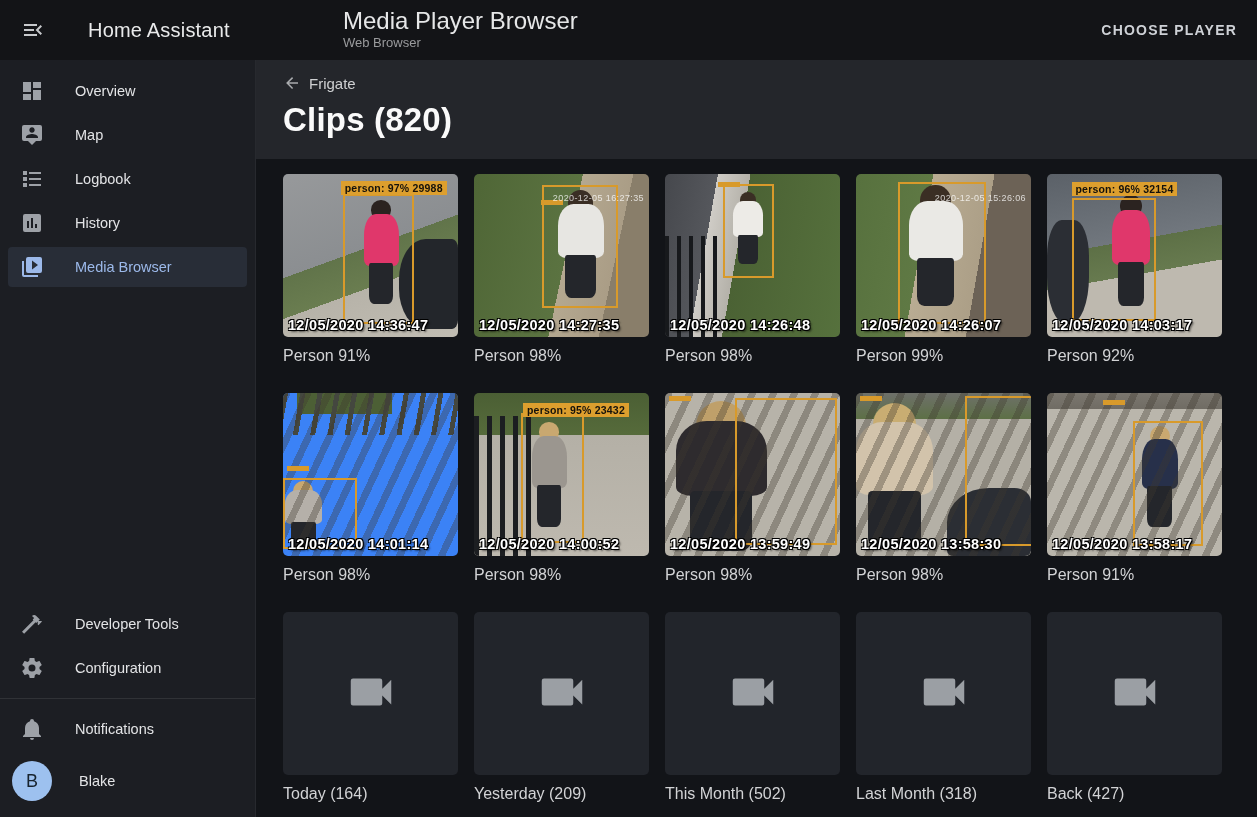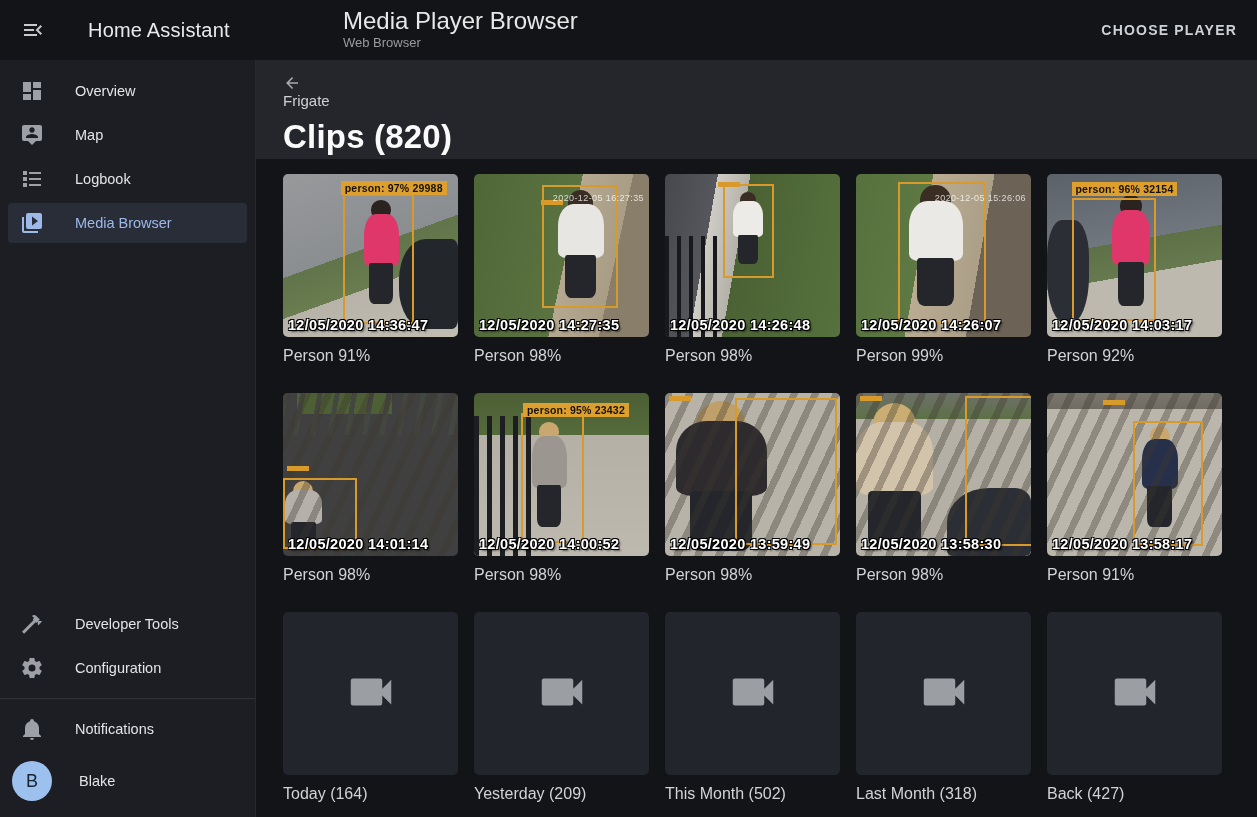--- a/index.html
+++ b/index.html
@@ -35,22 +35,22 @@
   .user-item { height:48px; margin:4px 8px 12px; display:flex; align-items:center;
                border-radius:4px; cursor:pointer; color:#e3e4e6; }
   .avatar { width:40px; height:40px; border-radius:50%; margin-left:4px; background:#9dc1ef;
             color:#17232e; display:flex; align-items:center; justify-content:center;
             font-size:18px; font-weight:400; }
   .user-item .nlabel { margin-left:27px; font-size:14.5px; font-weight:500; }
 
   
   .main { position:fixed; left:256px; top:60px; right:0; bottom:0; background:#121418; }
   .content-header { height:99px; background:#24262b; padding:14px 27px 0; }
-  .breadcrumb { display:flex; align-items:flex-start; color:#cfd0d2; font-size:15px;
-                cursor:pointer; width:fit-content;flex-direction:column; }
+  .breadcrumb { display:flex; align-items:flex-end; color:#cfd0d2; font-size:15px;
+                cursor:pointer; width:fit-content; }
   .breadcrumb .bicon { width:18px; height:18px; margin-right:8px; color:#a9abae; }
   .breadcrumb .bicon svg { width:18px; height:18px; display:block; }
   .page-title { margin-top:9px; color:#fafafa; font-size:33px; font-weight:700; letter-spacing:.2px; }
 
   .grid { padding:15px 27px; display:grid; grid-template-columns:repeat(5,175px);
           column-gap:16px; row-gap:22px; }
   .cell { width:175px; cursor:pointer; }
   .thumb { width:175px; height:163px; border-radius:5px; position:relative; overflow:hidden;
            background:#22252b; }
   .cell-label { margin-top:10px; height:24px; color:#d2d3d5; font-size:16px; font-weight:400; }
@@ -111,20 +111,28 @@
         <span class="nlabel">Map</span>
       </div>
       <div class="nav-item">
         <span class="nicon">
           <svg viewBox="0 0 24 24">
             <path fill="currentColor" d="M3,4H7V8H3V4M9,5V7H21V5H9M3,10H7V14H3V10M9,11V13H21V11H9M3,16H7V20H3V16M9,17V19H21V17H9"></path>
           </svg>
         </span>
         <span class="nlabel">Logbook</span>
       </div>
+      <div class="nav-item">
+        <span class="nicon">
+          <svg viewBox="0 0 24 24">
+            <path fill="currentColor" d="M19,3H5A2,2 0 0,0 3,5V19A2,2 0 0,0 5,21H19A2,2 0 0,0 21,19V5A2,2 0 0,0 19,3M9,17H7V10H9V17M13,17H11V7H13V17M17,17H15V13H17V17Z"></path>
+          </svg>
+        </span>
+        <span class="nlabel">History</span>
+      </div>
       <div class="nav-item selected">
         <span class="nicon">
           <svg viewBox="0 0 24 24">
             <path fill="currentColor" d="M4,6H2V20A2,2 0 0,0 4,22H18V20H4V6M20,2H8A2,2 0 0,0 6,4V16A2,2 0 0,0 8,18H20A2,2 0 0,0 22,16V4A2,2 0 0,0 20,2M12,14.5V5.5L18,10L12,14.5Z"></path>
           </svg>
         </span>
         <span class="nlabel">Media Browser</span>
       </div>
     </div>
   <div class="spacer"></div>
@@ -237,21 +245,21 @@
             <div class="p-body" style="background:#e0376b"></div>
             <div class="p-legs"></div>
           </div>
           <div class="bbox" style="left: 14%; top: 15%; width: 48%; height: 75%;"></div>
           <div class="chip" style="left: 14%; top: 5%;">person: 96% 32154</div>
           <div class="ts">12/05/2020 14:03:17</div>
         </div>
         <div class="cell-label">Person 92%</div>
       </div>
       <div class="cell">
-        <div class="thumb stripes" style="background: #404040;">
+        <div class="thumb stripes" style="background: #3b82f6;">
           <div class="blob" style="left: 8%; top: 0%; width: 54%; height: 13%; background: rgb(76, 95, 53);"></div>
           <div class="blob" style="left: 0%; top: 0%; width: 100%; height: 26%; background: repeating-linear-gradient(100deg, rgb(68, 71, 63) 0px, rgb(68, 71, 63) 5px, rgba(0, 0, 0, 0) 5px, rgba(0, 0, 0, 0) 17px);"></div>
           <div class="person" style="left: 1%; top: 54%; width: 21%; height: 42%;">
             <div class="p-head" style="background:#c9a870"></div>
             <div class="p-body" style="background:#b5b0a9"></div>
             <div class="p-legs"></div>
           </div>
           <div class="bbox" style="left: 0%; top: 52%; width: 42%; height: 44%;"></div>
           <div class="minichip" style="left: 2%; top: 45%;"></div>
           <div class="ts">12/05/2020 14:01:14</div>

